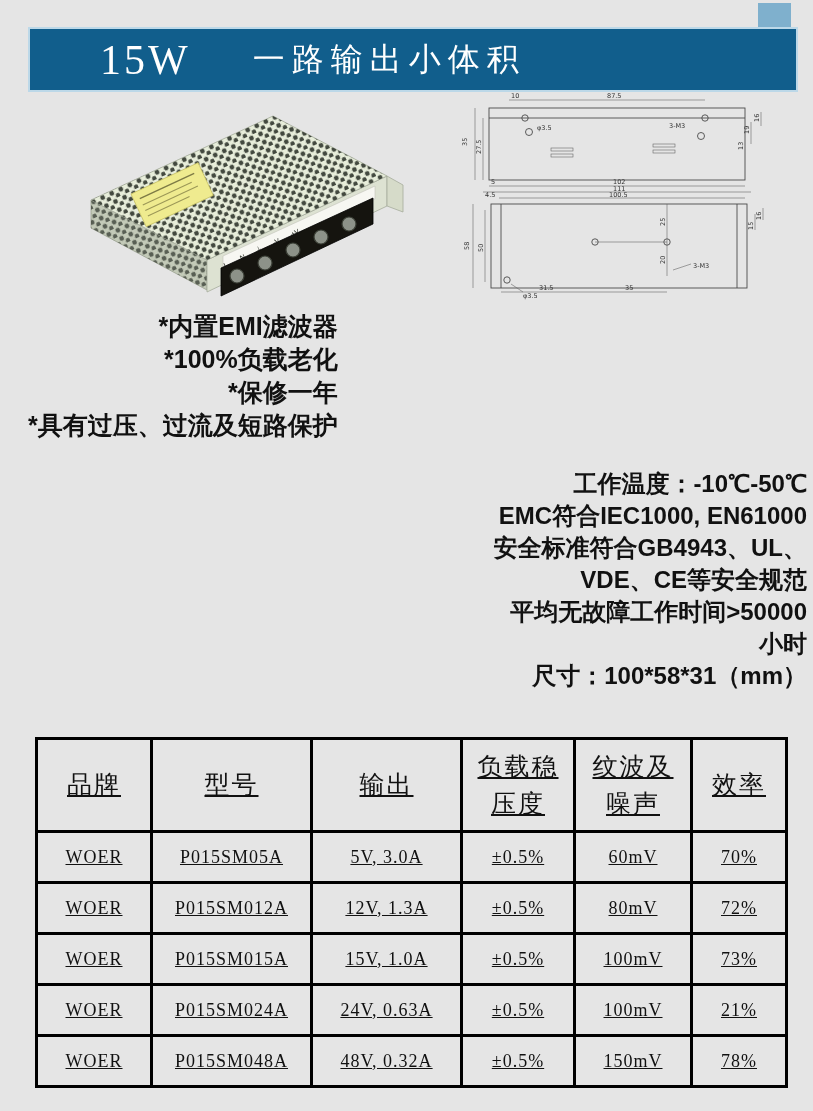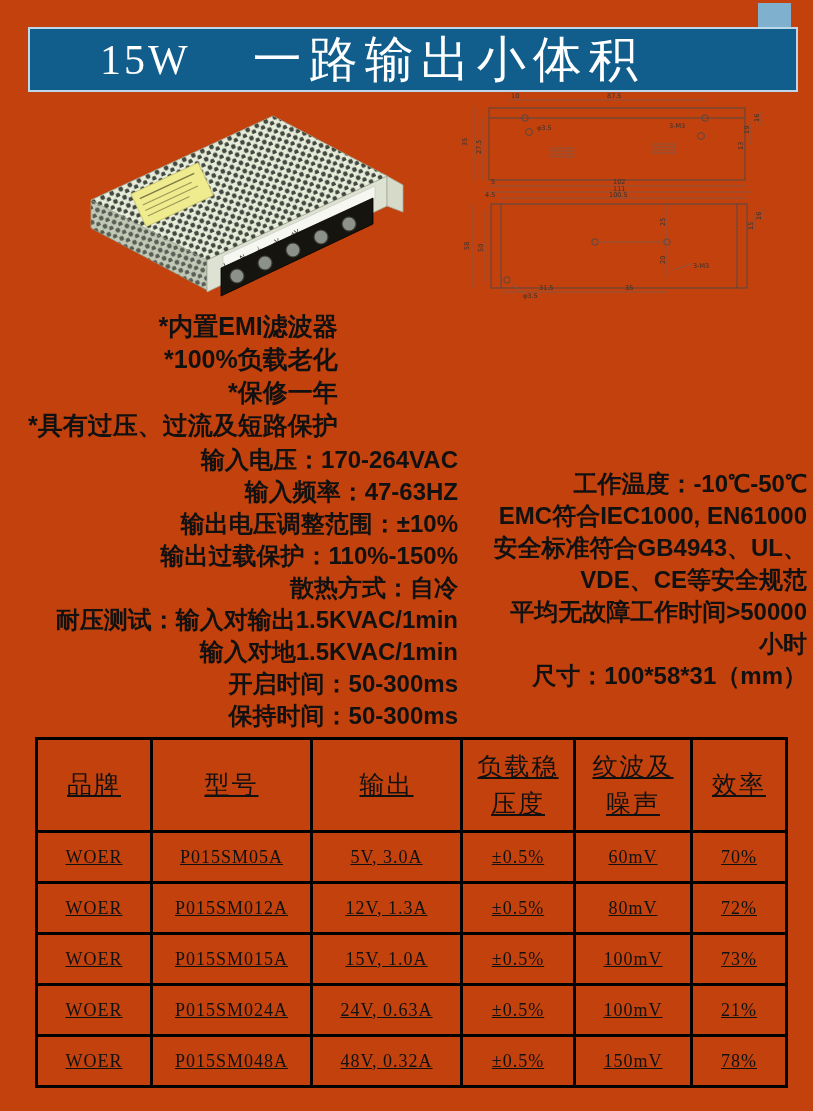--- a/index.html
+++ b/index.html
@@ -1,24 +1,24 @@
 <!DOCTYPE html>
 <html><head>
 <meta charset="utf-8">
 <style>
   html,body{margin:0;padding:0;background:#ffffff;}
   body{width:813px;height:1111px;position:relative;font-family:"Liberation Sans",sans-serif;color:#111;}
-  .page{position:absolute;inset:0;background:#c2410c;overflow:hidden;}
+  .page{position:absolute;inset:0;background:#e5e5e5;overflow:hidden;}
 
   
   .banner{position:absolute;left:28px;top:27px;width:766px;height:61px;
     background:#115e8c;border:2px solid #bcd8e8;display:flex;align-items:center;
     font-family:"Liberation Serif",serif;color:#fff;}
   .banner .wattage{font-size:42px;margin-left:70px;letter-spacing:3px;}
-  .banner .title{font-size:49px;margin-left:62px;letter-spacing:7px;}
+  .banner .title{font-size:32px;margin-left:62px;letter-spacing:7px;}
   .corner-square{position:absolute;left:758px;top:3px;width:33px;height:24px;background:#7fb0cd;}
 
   
   .photo-wrap{position:absolute;left:75px;top:98px;width:335px;height:205px;}
   .drawing-wrap{position:absolute;left:443px;top:92px;width:370px;height:208px;}
   .dim-label{font-size:6.5px;fill:#333;font-family:"DejaVu Sans",sans-serif;}
   .dim-line{stroke:#666;stroke-width:0.6;fill:none;}
   .body-line{stroke:#4a4a4a;stroke-width:0.9;fill:none;}
 
   
@@ -175,31 +175,20 @@
     </svg>
   </div>
 
   <div class="features">
     <div class="txt-line">*内置EMI滤波器</div>
     <div class="txt-line">*100%负载老化</div>
     <div class="txt-line">*保修一年</div>
     <div class="txt-line">*具有过压、过流及短路保护</div>
   </div>
 
-  <div class="specs-left">
-    <div class="txt-line">输入电压：170-264VAC</div>
-    <div class="txt-line">输入频率：47-63HZ</div>
-    <div class="txt-line">输出电压调整范围：±10%</div>
-    <div class="txt-line">输出过载保护：110%-150%</div>
-    <div class="txt-line">散热方式：自冷</div>
-    <div class="txt-line">耐压测试：输入对输出1.5KVAC/1min</div>
-    <div class="txt-line">输入对地1.5KVAC/1min</div>
-    <div class="txt-line">开启时间：50-300ms</div>
-    <div class="txt-line">保持时间：50-300ms</div>
-  </div>
 
   <div class="specs-right">
     <div class="txt-line">工作温度：-10℃-50℃</div>
     <div class="txt-line">EMC符合IEC1000, EN61000</div>
     <div class="txt-line">安全标准符合GB4943、UL、</div>
     <div class="txt-line">VDE、CE等安全规范</div>
     <div class="txt-line">平均无故障工作时间&gt;50000</div>
     <div class="txt-line">小时</div>
     <div class="txt-line">尺寸：100*58*31（mm）</div>
   </div>

